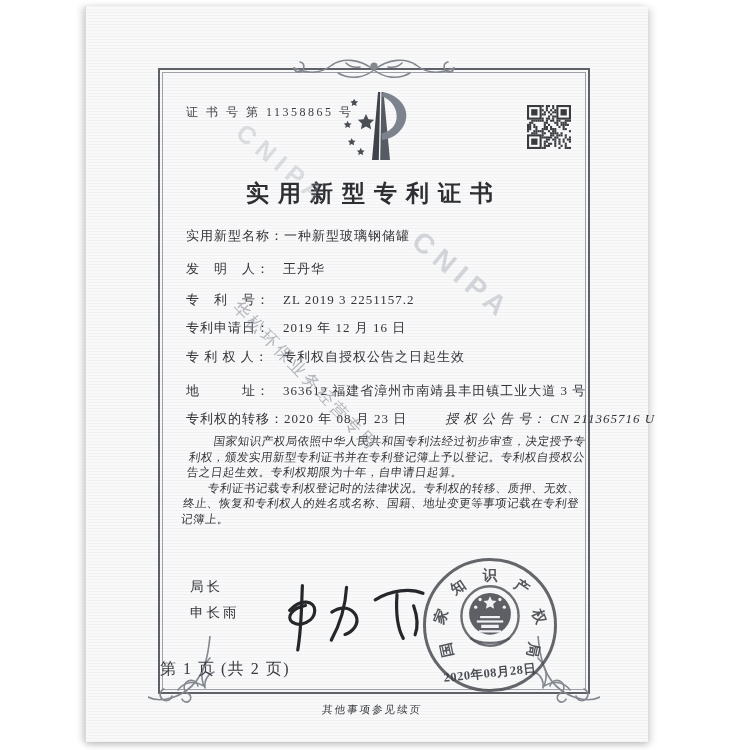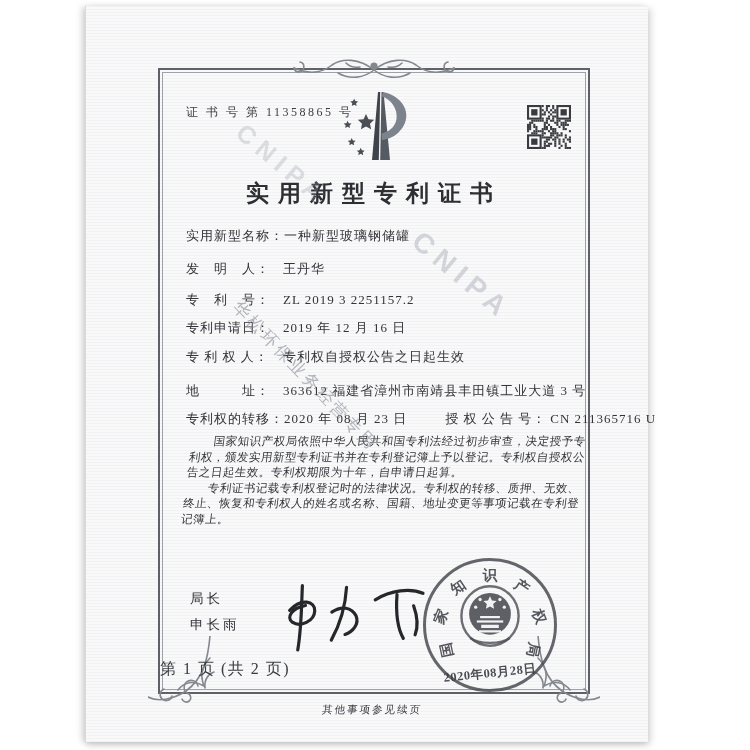--- a/index.html
+++ b/index.html
@@ -12,26 +12,26 @@
   .frame{position:absolute;left:72px;top:62px;width:428px;height:622px;border:2px solid #5e6167;}
   .frame-inner{position:absolute;left:2px;top:2px;right:2px;bottom:2px;border:1px solid #9ea1a7;}
   .cert-no{position:absolute;left:26px;top:34px;font-size:12px;letter-spacing:2.5px;color:#3c3d42;}
   .logo{position:absolute;left:172px;top:18px;width:90px;height:78px;}
   .qr{position:absolute;left:367px;top:35px;width:44px;height:44px;}
   .title{position:absolute;left:0;top:108px;width:100%;text-align:center;font-size:23px;
     font-weight:600;letter-spacing:9px;color:#2e2f33;}
   .frow{position:absolute;left:26px;width:396px;font-size:13px;color:#333338;white-space:nowrap;}
   .flabel{display:inline-block;min-width:97px;letter-spacing:1px;}
   .fvalue{letter-spacing:1px;}
-  .grant2{margin-left:38px;}
+  .grant2{margin-left:38px;font-style:italic;}
   .grant2 .flabel{min-width:0;margin-right:4px;}
   .paras{position:absolute;left:26px;top:364px;width:404px;font-size:11.5px;line-height:15.5px;
     color:#34353a;transform:skewX(-7deg);letter-spacing:0.5px;}
   .paras p{margin:0;text-indent:2em;}
-  .signer{position:absolute;left:30px;top:516px;font-size:13.5px;line-height:26px;
+  .signer{position:absolute;left:30px;top:504px;font-size:13.5px;line-height:26px;
     letter-spacing:3px;color:#303136;}
   .signature{position:absolute;left:100px;top:505px;width:185px;height:80px;transform:rotate(-3deg);}
   .page-footer{position:absolute;left:0;bottom:12px;width:100%;text-align:left;
     font-size:16px;letter-spacing:1.5px;color:#3a3b40;}
   .continuation{position:absolute;left:72px;top:697px;width:428px;text-align:center;
     font-size:10.5px;letter-spacing:2px;color:#3a3b40;transform:skewX(-7deg);}
   
   .wm-company{position:absolute;left:158px;top:290px;font-size:17px;letter-spacing:3px;
     color:rgba(120,124,134,0.55);transform:rotate(46deg);transform-origin:0 0;
     white-space:nowrap;z-index:5;pointer-events:none;}

